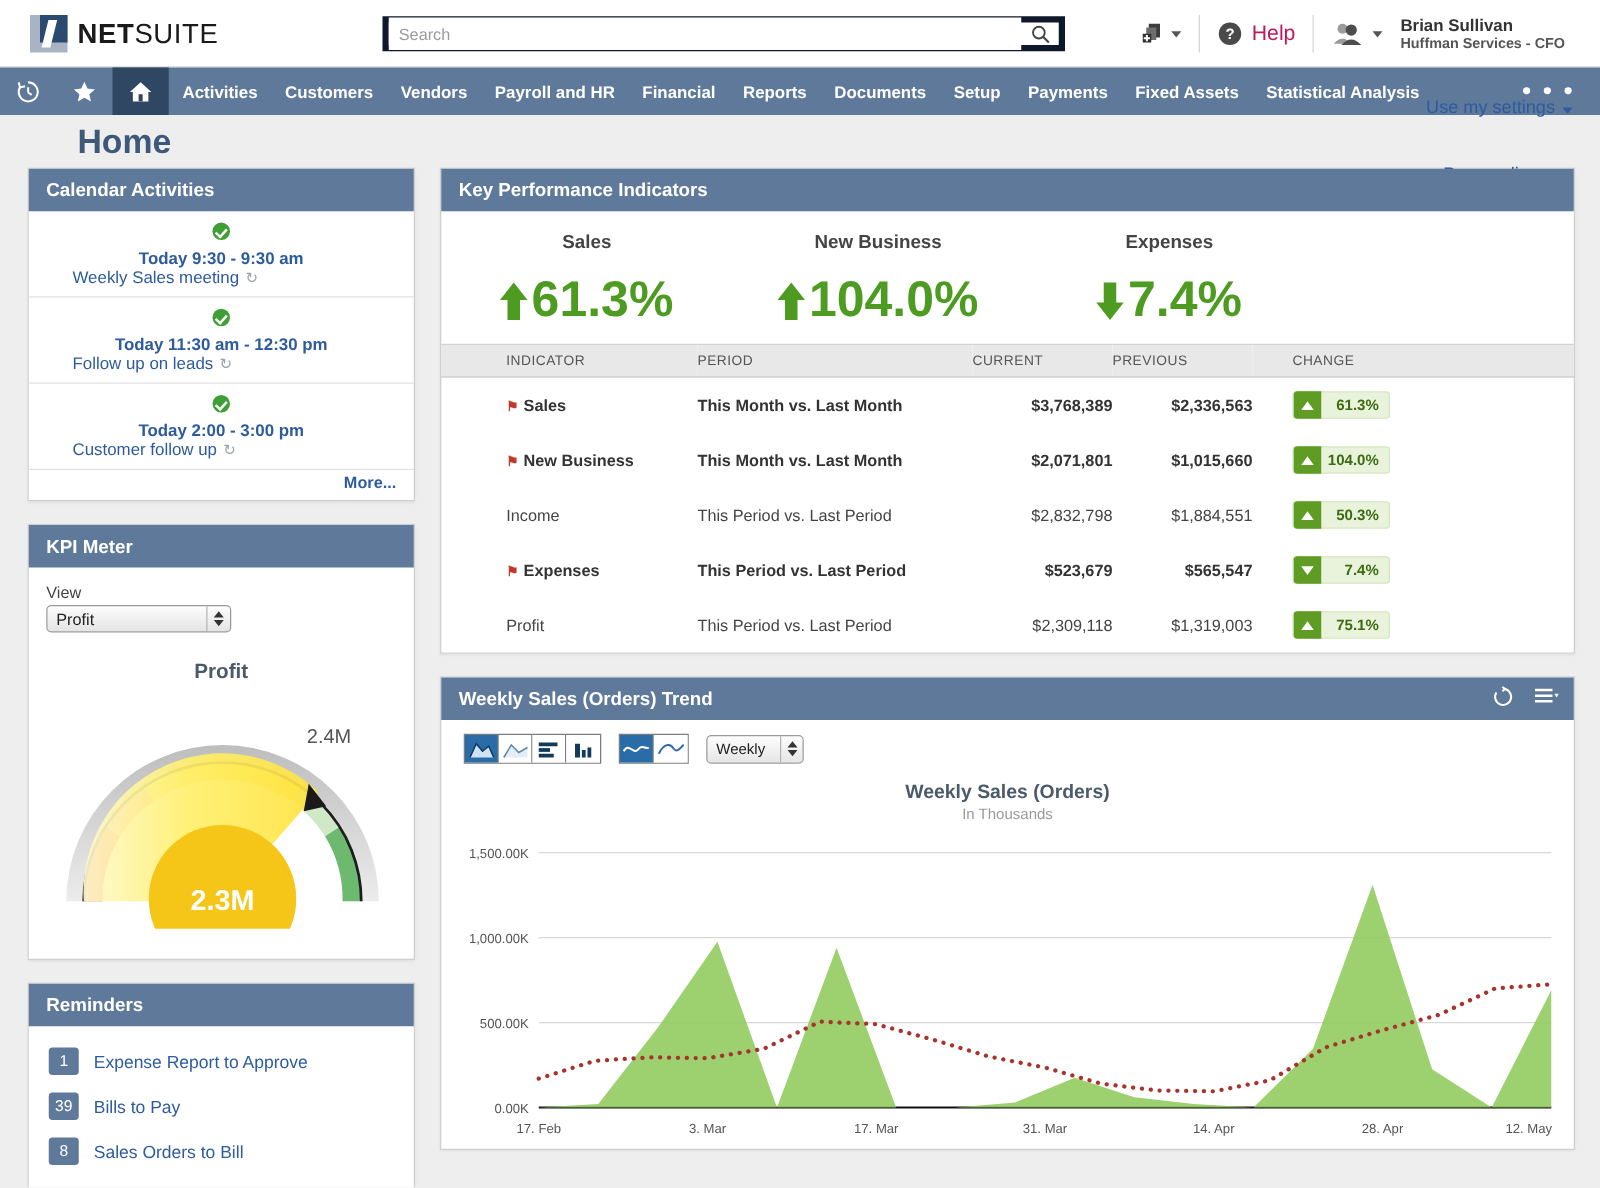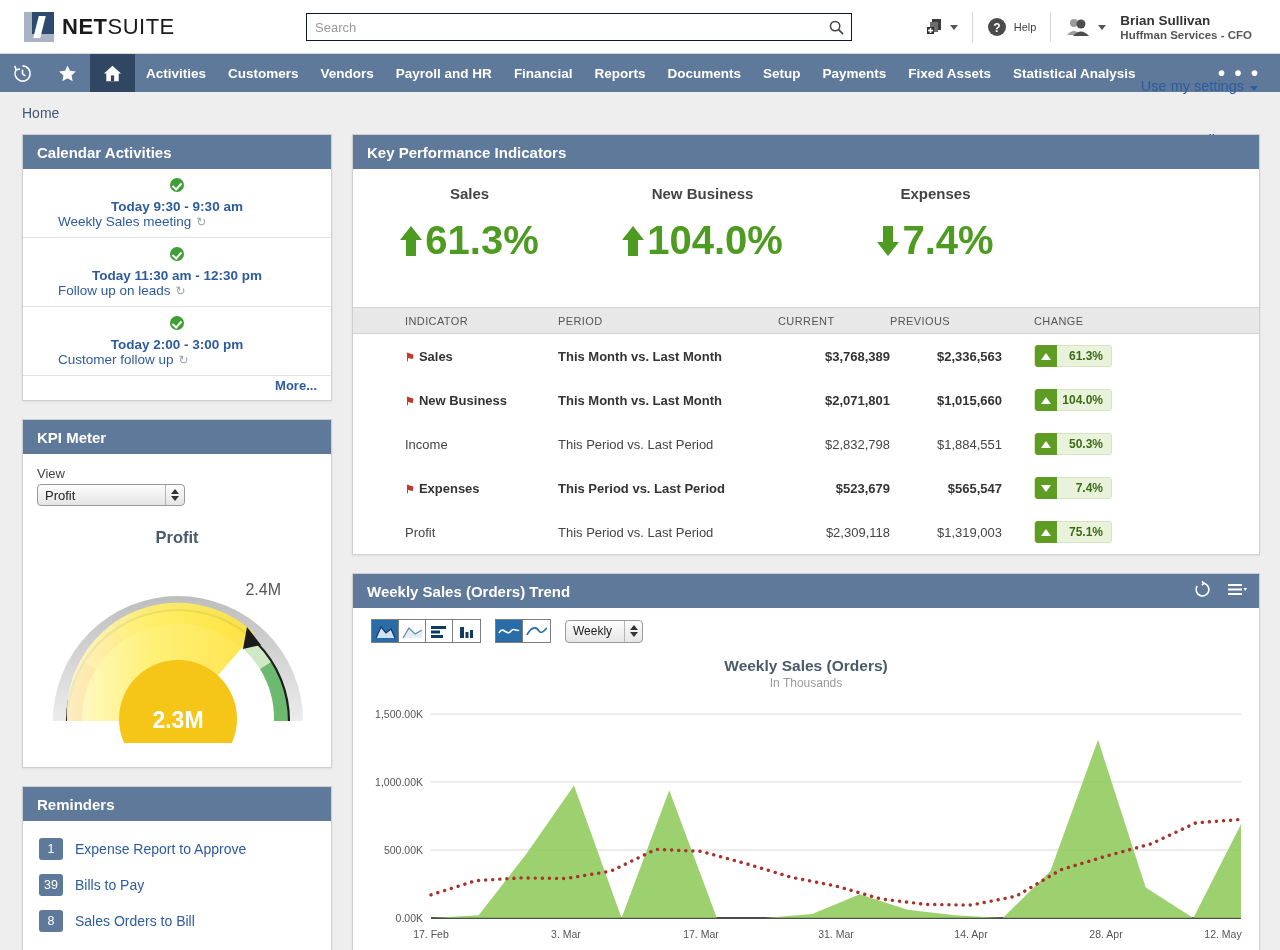--- a/index.html
+++ b/index.html
@@ -31,42 +31,42 @@
     content: ""; position: absolute; left: 12px; top: 4px;
     width: 7px; height: 22px; background: #ffffff;
     transform: skewX(-14deg);
   }
   .logo-text { font-size: 22px; font-weight: bold; letter-spacing: .5px; color: #1a1a1a; }
   .logo-text .thin { font-weight: normal; }
 
   .searchwrap {
     position: absolute; left: 306px; top: 13px;
     width: 546px; height: 28px;
-    border: 1px solid #0f172a; background: #fff;
+    border: 5px solid #0f172a; background: #fff;
     display: flex; align-items: center;
   }
   .searchwrap input {
     flex: 1; border: 0; outline: none; height: 26px;
     padding: 0 8px; font-size: 13px; font-family: inherit; color: #333;
   }
   .searchwrap input::placeholder { color: #9a9a9a; }
   .search-ico { width: 30px; display: flex; align-items: center; justify-content: center; }
 
   .hdr-right {
     position: absolute; right: 14px; top: 0; height: 54px;
     display: flex; align-items: center;
   }
   .hdr-cell { display: flex; align-items: center; padding: 0 14px; height: 30px; }
   .hdr-div { width: 1px; height: 30px; background: #d5d5d5; }
   .caret-dn {
     width: 0; height: 0; margin-left: 5px;
     border-left: 4px solid transparent; border-right: 4px solid transparent;
     border-top: 5px solid #555;
   }
-  .help-txt { font-size: 11px; color: #404040; margin-left: 7px; }
+  .help-txt { font-size: 17px; color: #be185d; margin-left: 7px; }
   .user-name { font-size: 13.5px; font-weight: bold; color: #333; line-height: 15px; }
   .user-role { font-size: 11.5px; font-weight: bold; color: #555; line-height: 14px; }
 
   
   .navbar {
     height: 38px; background: #5f799b;
     display: flex; align-items: stretch;
     position: relative;
   }
   .nav-icon-btn {
@@ -83,21 +83,21 @@
     position: absolute; right: 20px; top: 0; height: 38px;
     display: flex; align-items: center; color: #fff;
     font-size: 20px; letter-spacing: 2px; font-weight: bold; cursor: pointer;
   }
 
   
   .titlerow {
     height: 42px; display: flex; align-items: center;
     position: relative; padding: 0 22px;
   }
-  .pagetitle { font-size: 14px; color: #3d5878; font-weight: normal; }
+  .pagetitle { font-size: 27px; color: #3d5878; font-weight: bold; margin-left: 40px; }
   .title-actions {
     position: absolute; right: 22px; display: flex; gap: 38px; align-items: center; flex-direction: column;
   }
   .tact { font-size: 14.5px; color: #2d5b9e; cursor: pointer; display: flex; align-items: center; }
   .tact .caret-dn { border-top-color: #2d5b9e; margin-left: 6px; margin-top: 5px; }
 
   
   .board { display: flex; padding: 0 20px 0 22px; gap: 20px; }
   .col-left { width: 310px; flex: none; }
   .col-right { flex: 1; }
@@ -203,21 +203,21 @@
     border-left:11px solid transparent; border-right:11px solid transparent; border-bottom:14px solid #4e9b21;
   }
   .arr-dn:before {
     content:""; position:absolute; left:6px; top:0; width:10px; height:18px; background:#4e9b21;
   }
   .arr-dn:after {
     content:""; position:absolute; left:0; bottom:0; width:0; height:0;
     border-left:11px solid transparent; border-right:11px solid transparent; border-top:14px solid #4e9b21;
   }
 
-  .kpi-table { width: 100%; border-collapse: collapse; margin-top: 32px; }
+  .kpi-table { width: 100%; border-collapse: collapse; }
   .kpi-table thead th {
     background: #e8e8e8; border-top: 1px solid #d3d3d3; border-bottom: 1px solid #d3d3d3;
     font-size: 11px; font-weight: normal; color: #555;
     letter-spacing: .4px; text-align: left;
     padding: 7px 0 6px 0; height: 26px;
   }
   .kpi-table td {
     font-size: 13px; color: #444; padding: 11px 0;
     vertical-align: middle;
   }

